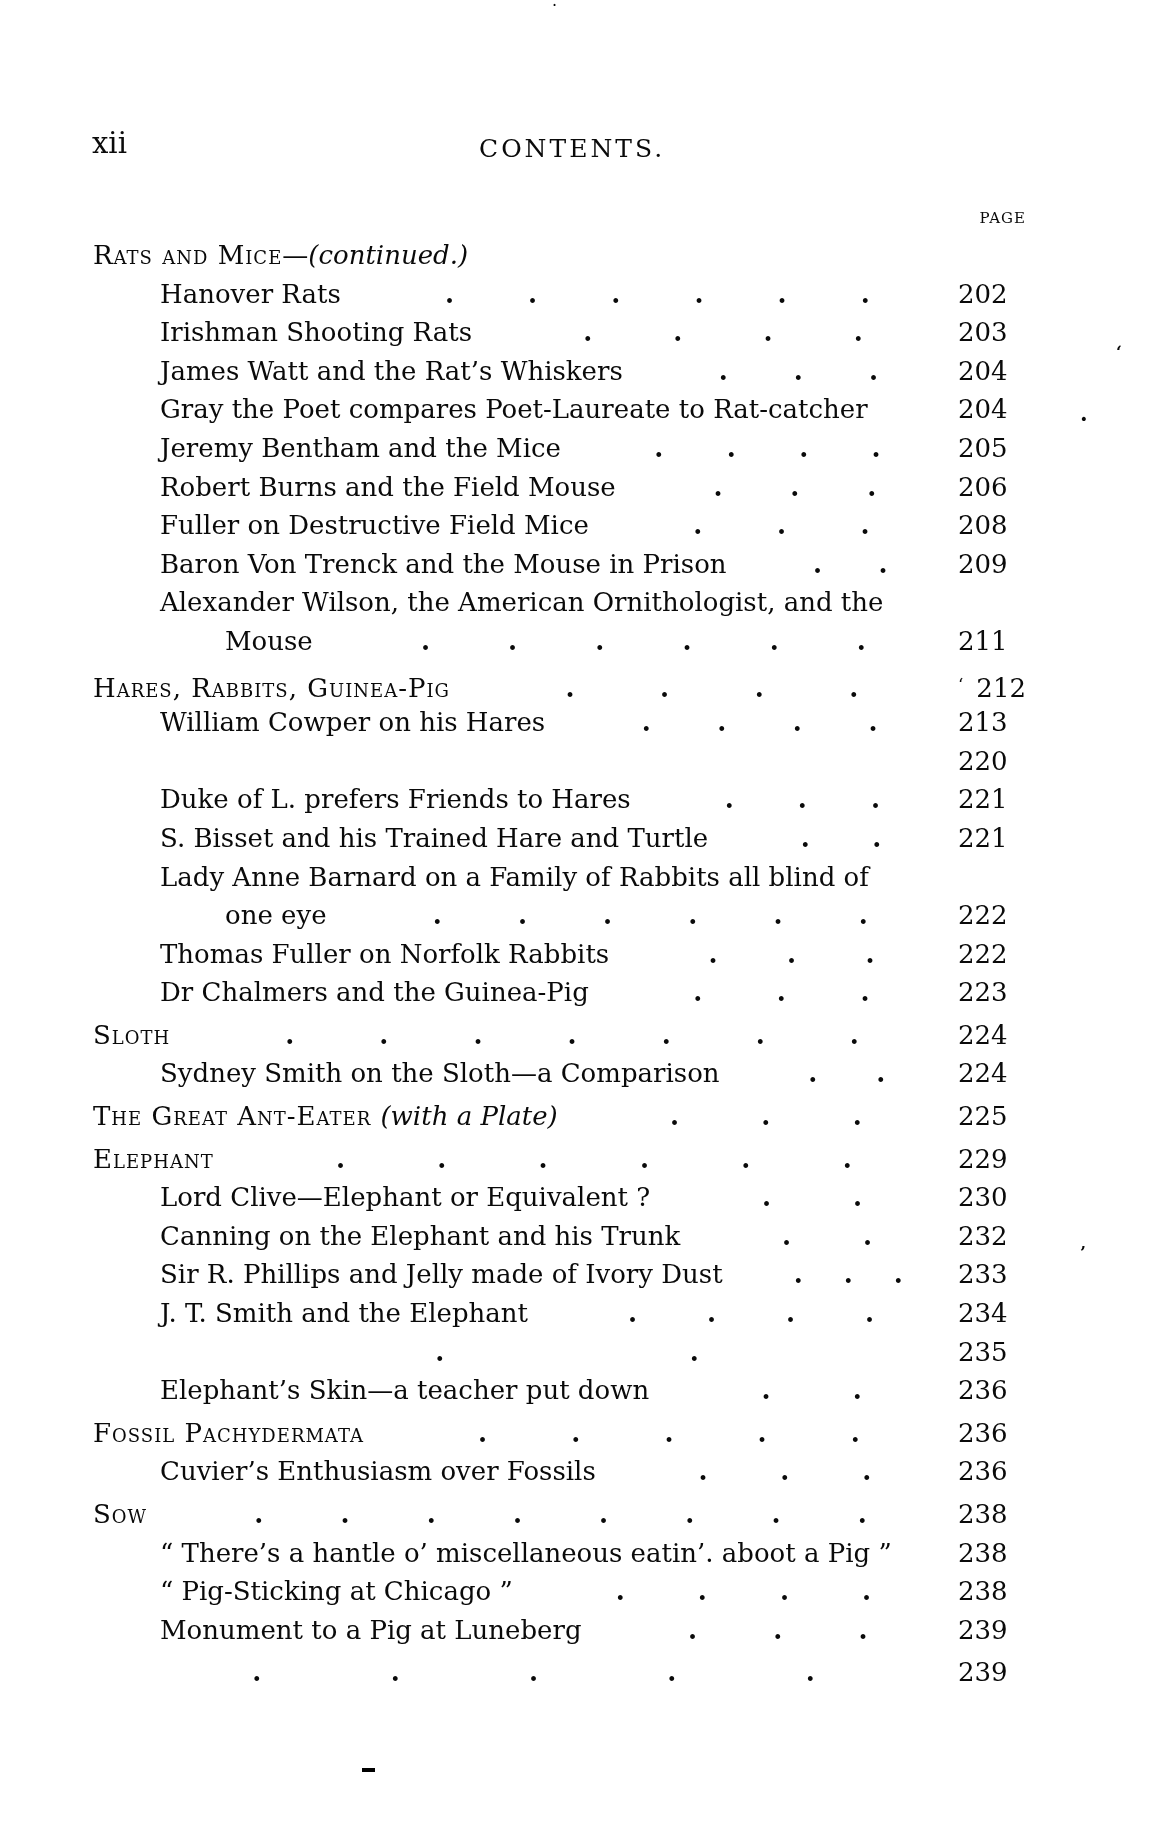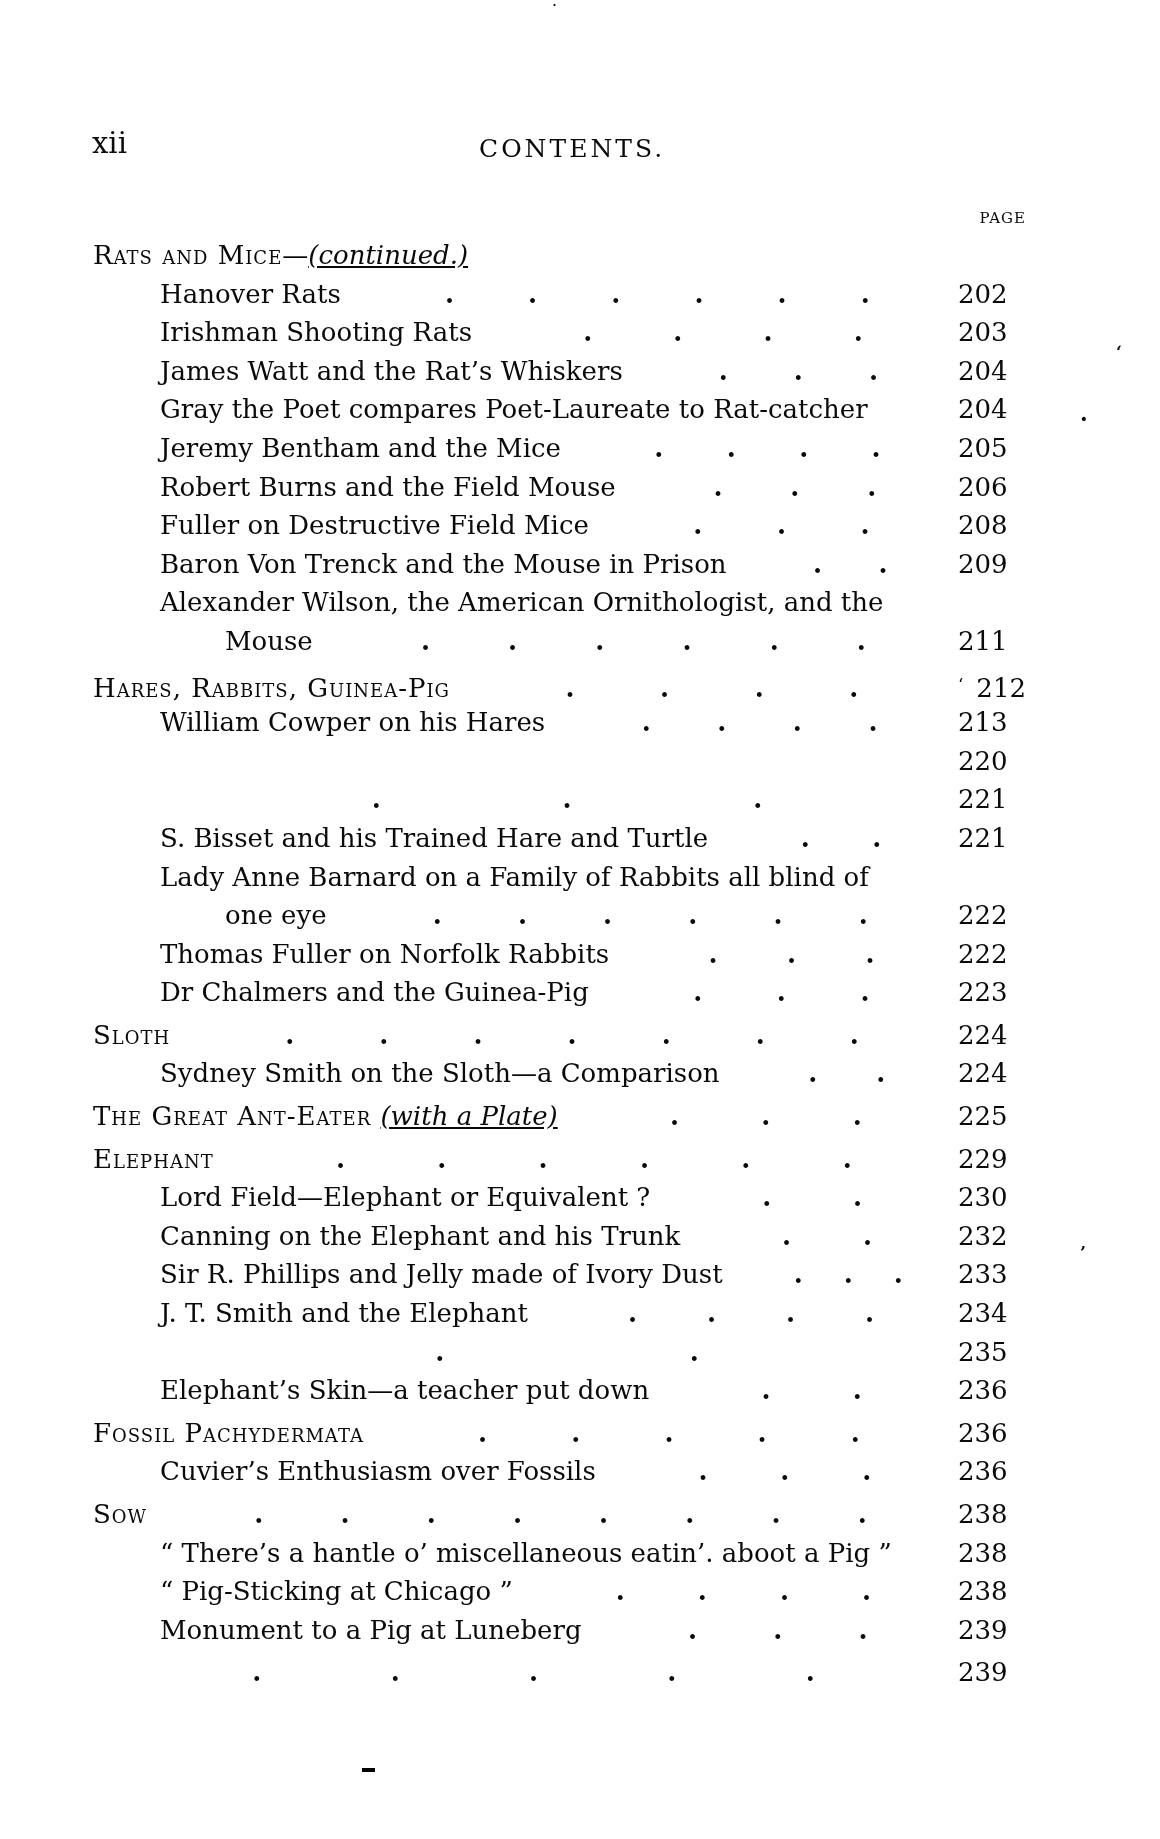--- a/index.html
+++ b/index.html
@@ -13,21 +13,21 @@
   .toc{position:absolute;left:93px;right:134px;top:236px;font-size:26px;}
   .row{display:flex;align-items:baseline;height:38.6px;line-height:38.6px;}
   .row .title{white-space:pre;}
   .row .title span{white-space:pre;}
   .lvl0{padding-left:0;}
   .lvl1{padding-left:67px;}
   .lvl2{padding-left:132px;}
   .section{margin-top:4px;}
   .toc > .section:first-child{margin-top:0;}
   .seg-sc{font-variant:small-caps;letter-spacing:1px;}
-  .seg-i{font-style:italic;text-decoration:underline;}
+  .seg-i{font-style:italic;}
   .leader{flex:1 1 auto;display:flex;justify-content:space-evenly;margin:0 14px 0 30px;min-width:0;}
   .dot{font-weight:bold;}
   .pagecell{flex:0 0 68px;text-align:left;white-space:nowrap;}
   .prefix{font-size:17px;vertical-align:7px;margin-right:13px;}
   .art{position:absolute;line-height:1;}
   .art1{left:552px;top:-2px;font-size:16px;}
   .art2{left:1116px;top:344px;font-size:17px;font-weight:bold;}
   .art3{left:1080px;top:402px;font-size:22px;font-weight:bold;}
   .art4{left:1080px;top:1244px;font-size:17px;font-weight:bold;}
   .art5{left:362px;top:1768px;width:13px;height:4px;background:#000;}
@@ -152,20 +152,21 @@
           <span class="dot">.</span>
           <span class="dot">.</span>
         </span>
         <span class="pagecell"><span class="pagenum">213</span></span>
       </div>
       <div class="row lvl1">
         <span class="leader"></span>
         <span class="pagecell"><span class="pagenum">220</span></span>
       </div>
       <div class="row lvl1">
+        <span class="title"><span class="seg-r">Duke of L. prefers Friends to Hares</span></span>
         <span class="leader">
           <span class="dot">.</span>
           <span class="dot">.</span>
           <span class="dot">.</span>
         </span>
         <span class="pagecell"><span class="pagenum">221</span></span>
       </div>
       <div class="row lvl1">
         <span class="title"><span class="seg-r">S. Bisset and his Trained Hare and Turtle</span></span>
         <span class="leader">
@@ -245,21 +246,21 @@
           <span class="dot">.</span>
           <span class="dot">.</span>
           <span class="dot">.</span>
           <span class="dot">.</span>
           <span class="dot">.</span>
           <span class="dot">.</span>
         </span>
         <span class="pagecell"><span class="pagenum">229</span></span>
       </div>
       <div class="row lvl1">
-        <span class="title"><span class="seg-r">Lord Field—Elephant or Equivalent ?</span></span>
+        <span class="title"><span class="seg-r">Lord Clive—Elephant or Equivalent ?</span></span>
         <span class="leader">
           <span class="dot">.</span>
           <span class="dot">.</span>
         </span>
         <span class="pagecell"><span class="pagenum">230</span></span>
       </div>
       <div class="row lvl1">
         <span class="title"><span class="seg-r">Canning on the Elephant and his Trunk</span></span>
         <span class="leader">
           <span class="dot">.</span>

